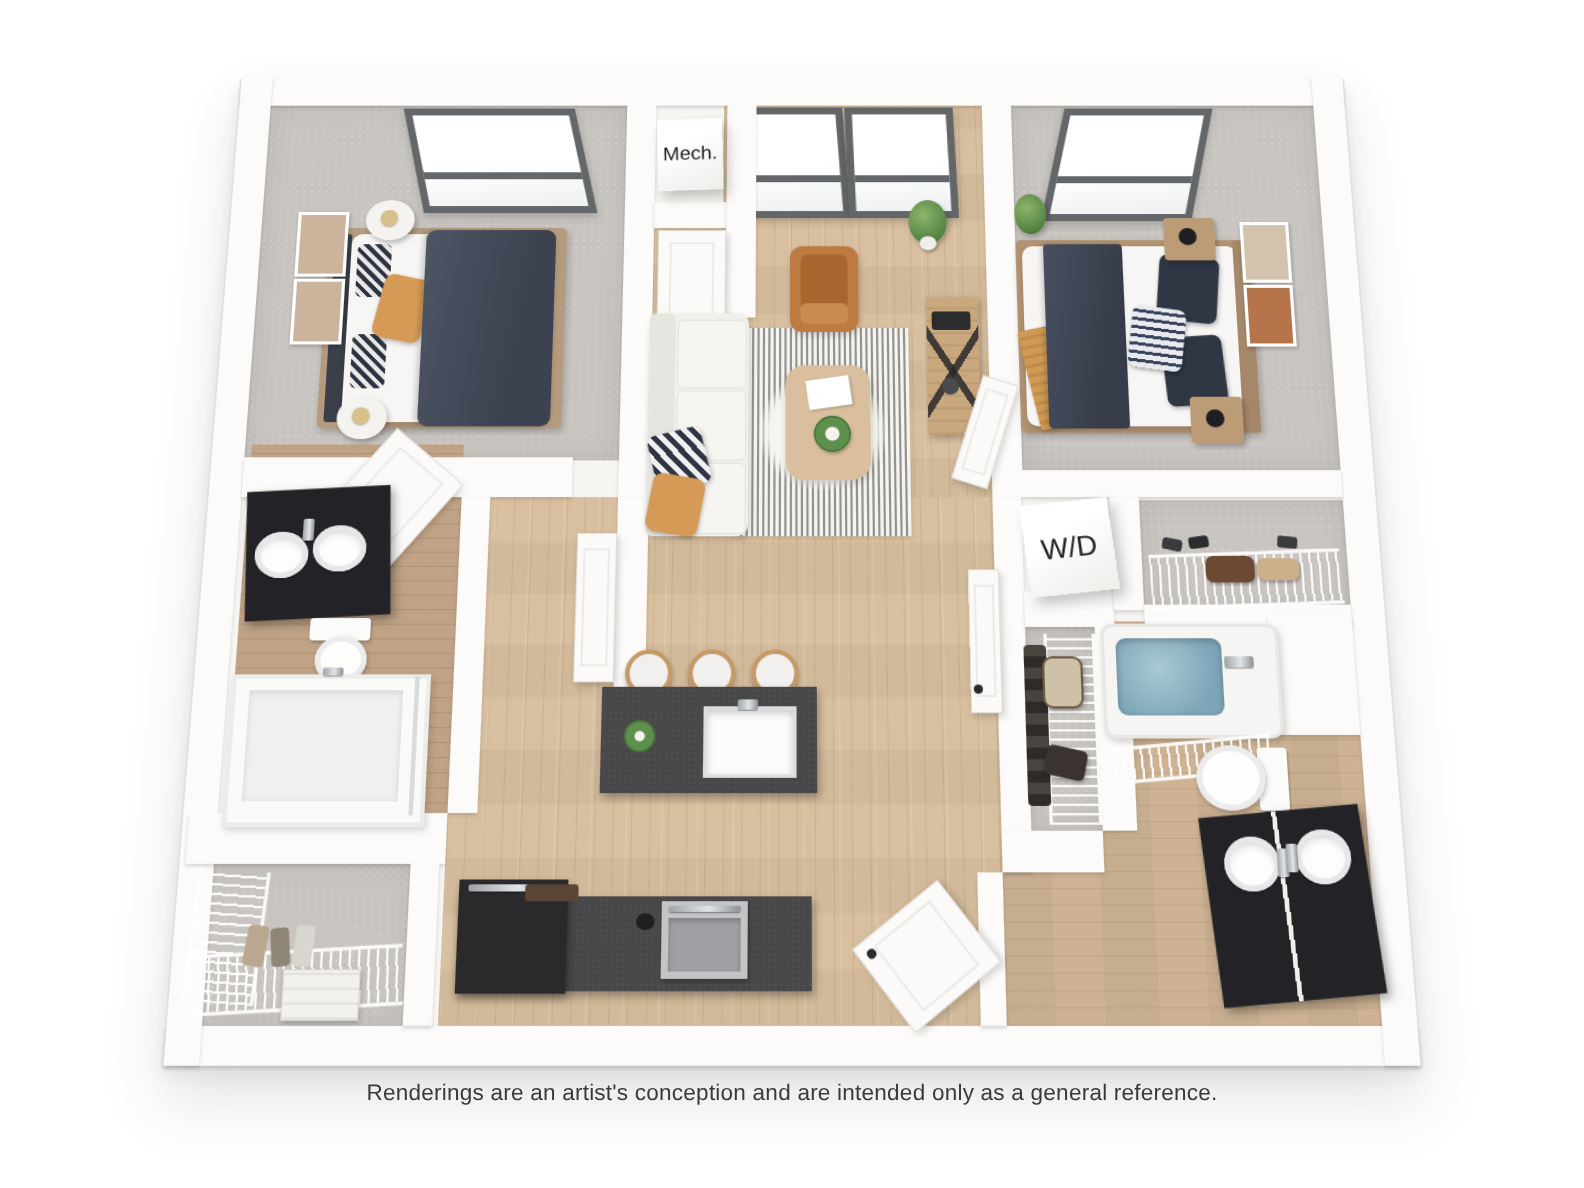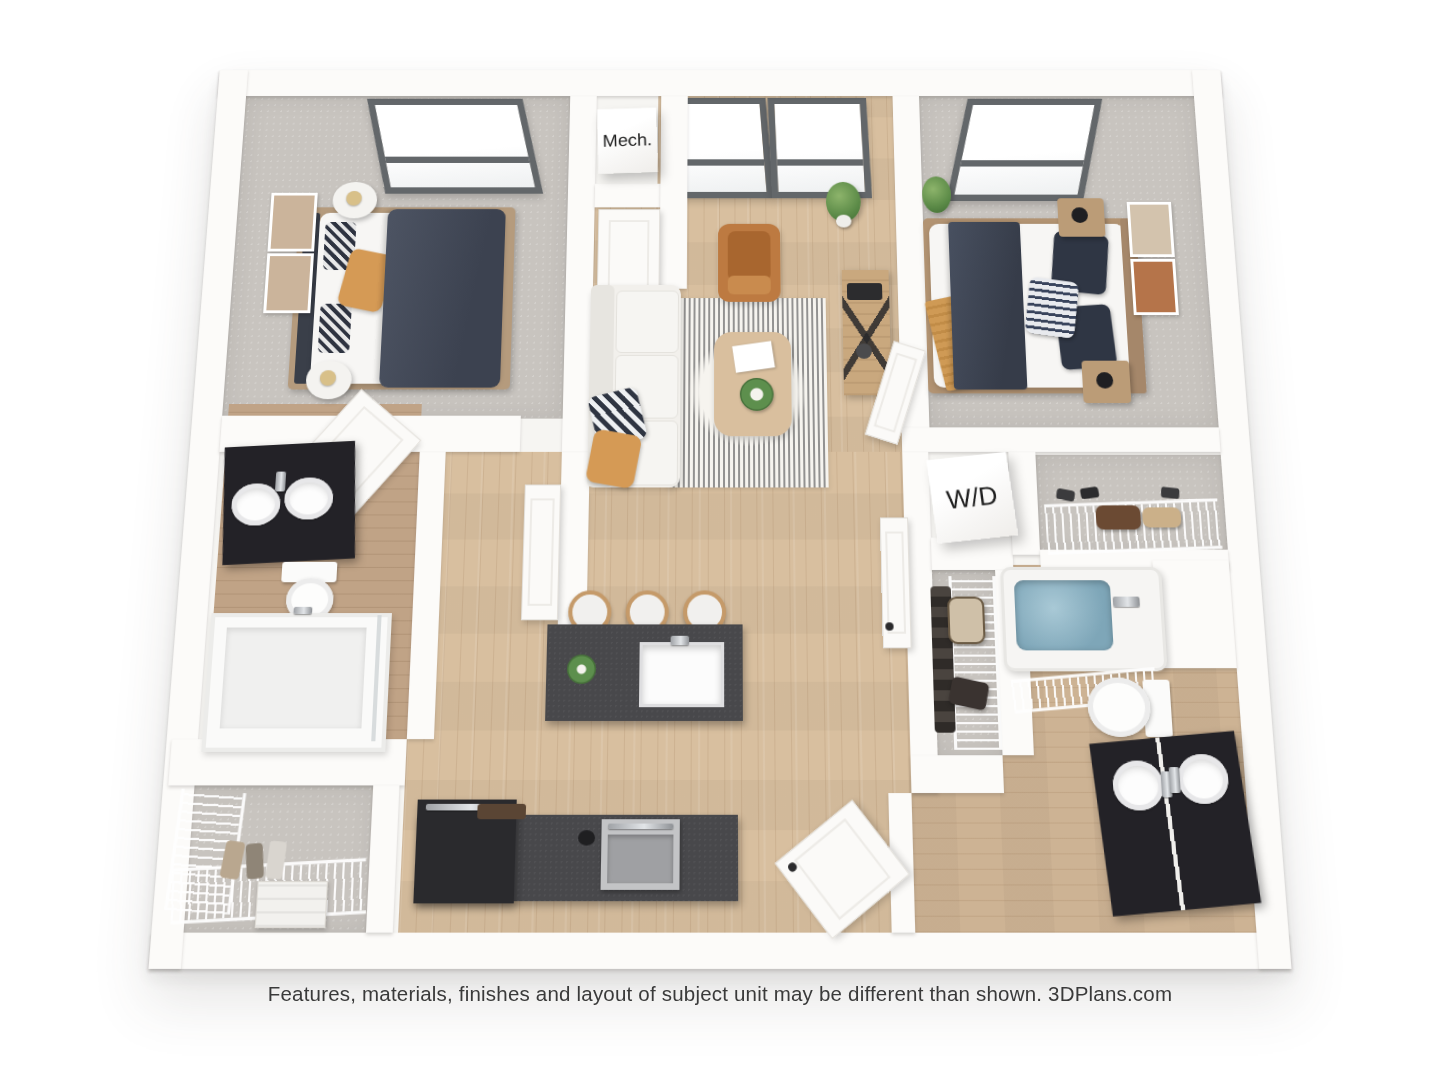--- a/index.html
+++ b/index.html
@@ -264,15 +264,15 @@
     <div class="chrome" style="left:424px;top:770px;width:62px;height:5px;"></div>
     <div class="abs" style="left:396px;top:776px;width:16px;height:14px;border-radius:50%;background:#1f1f21;"></div>
 
     <div class="doorface" style="left:598px;top:768px;width:92px;height:84px;transform:rotate(-38deg);">
       <span class="panel"></span>
       <span class="handle" style="left:6px;top:8px;"></span>
     </div>
   </div>
 
   <div class="disclaimer">
-    <div>Features, materials, finishes and layout of subject unit may be different than shown. 3DPlans.com</div>
+    <div>Renderings are an artist's conception and are intended only as a general reference.</div>
   </div>
 </div>
 
 </body></html>

